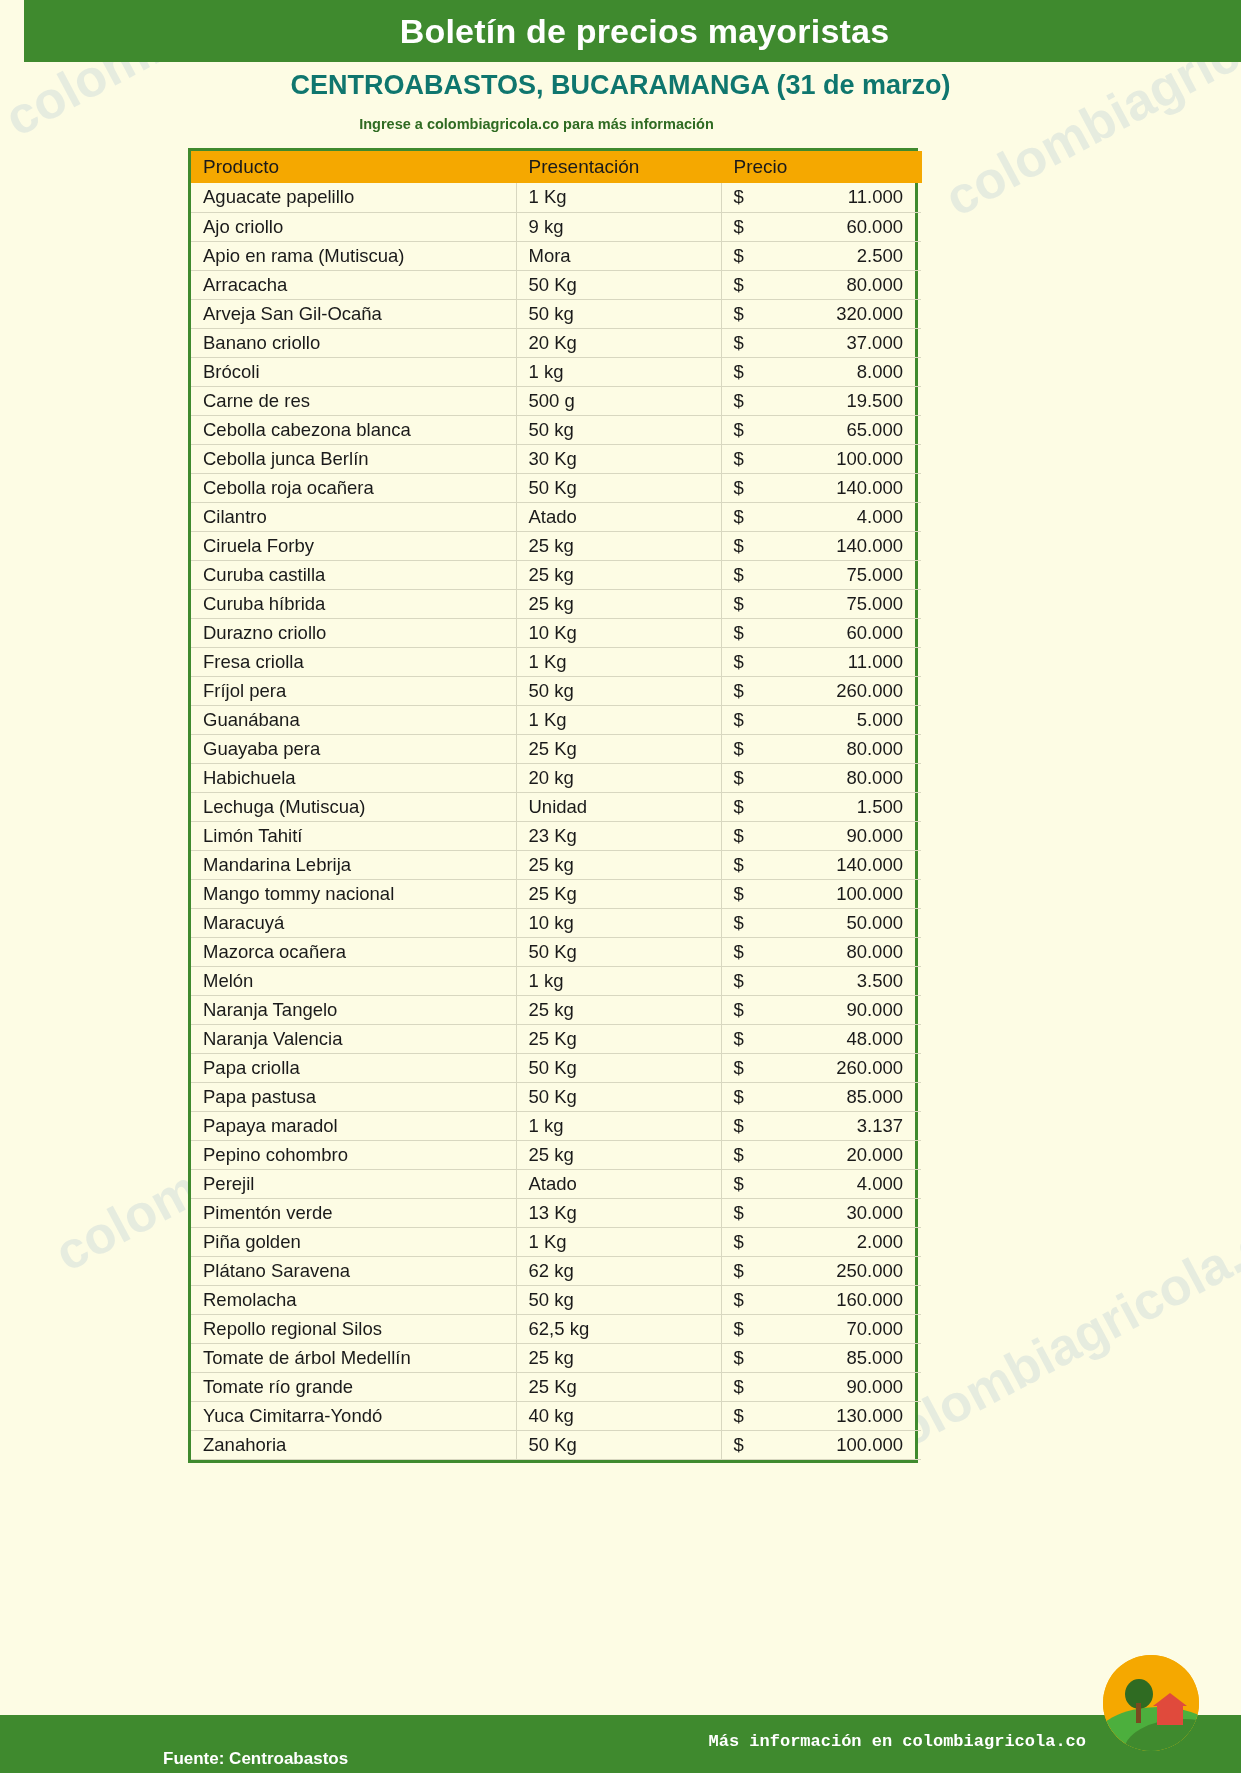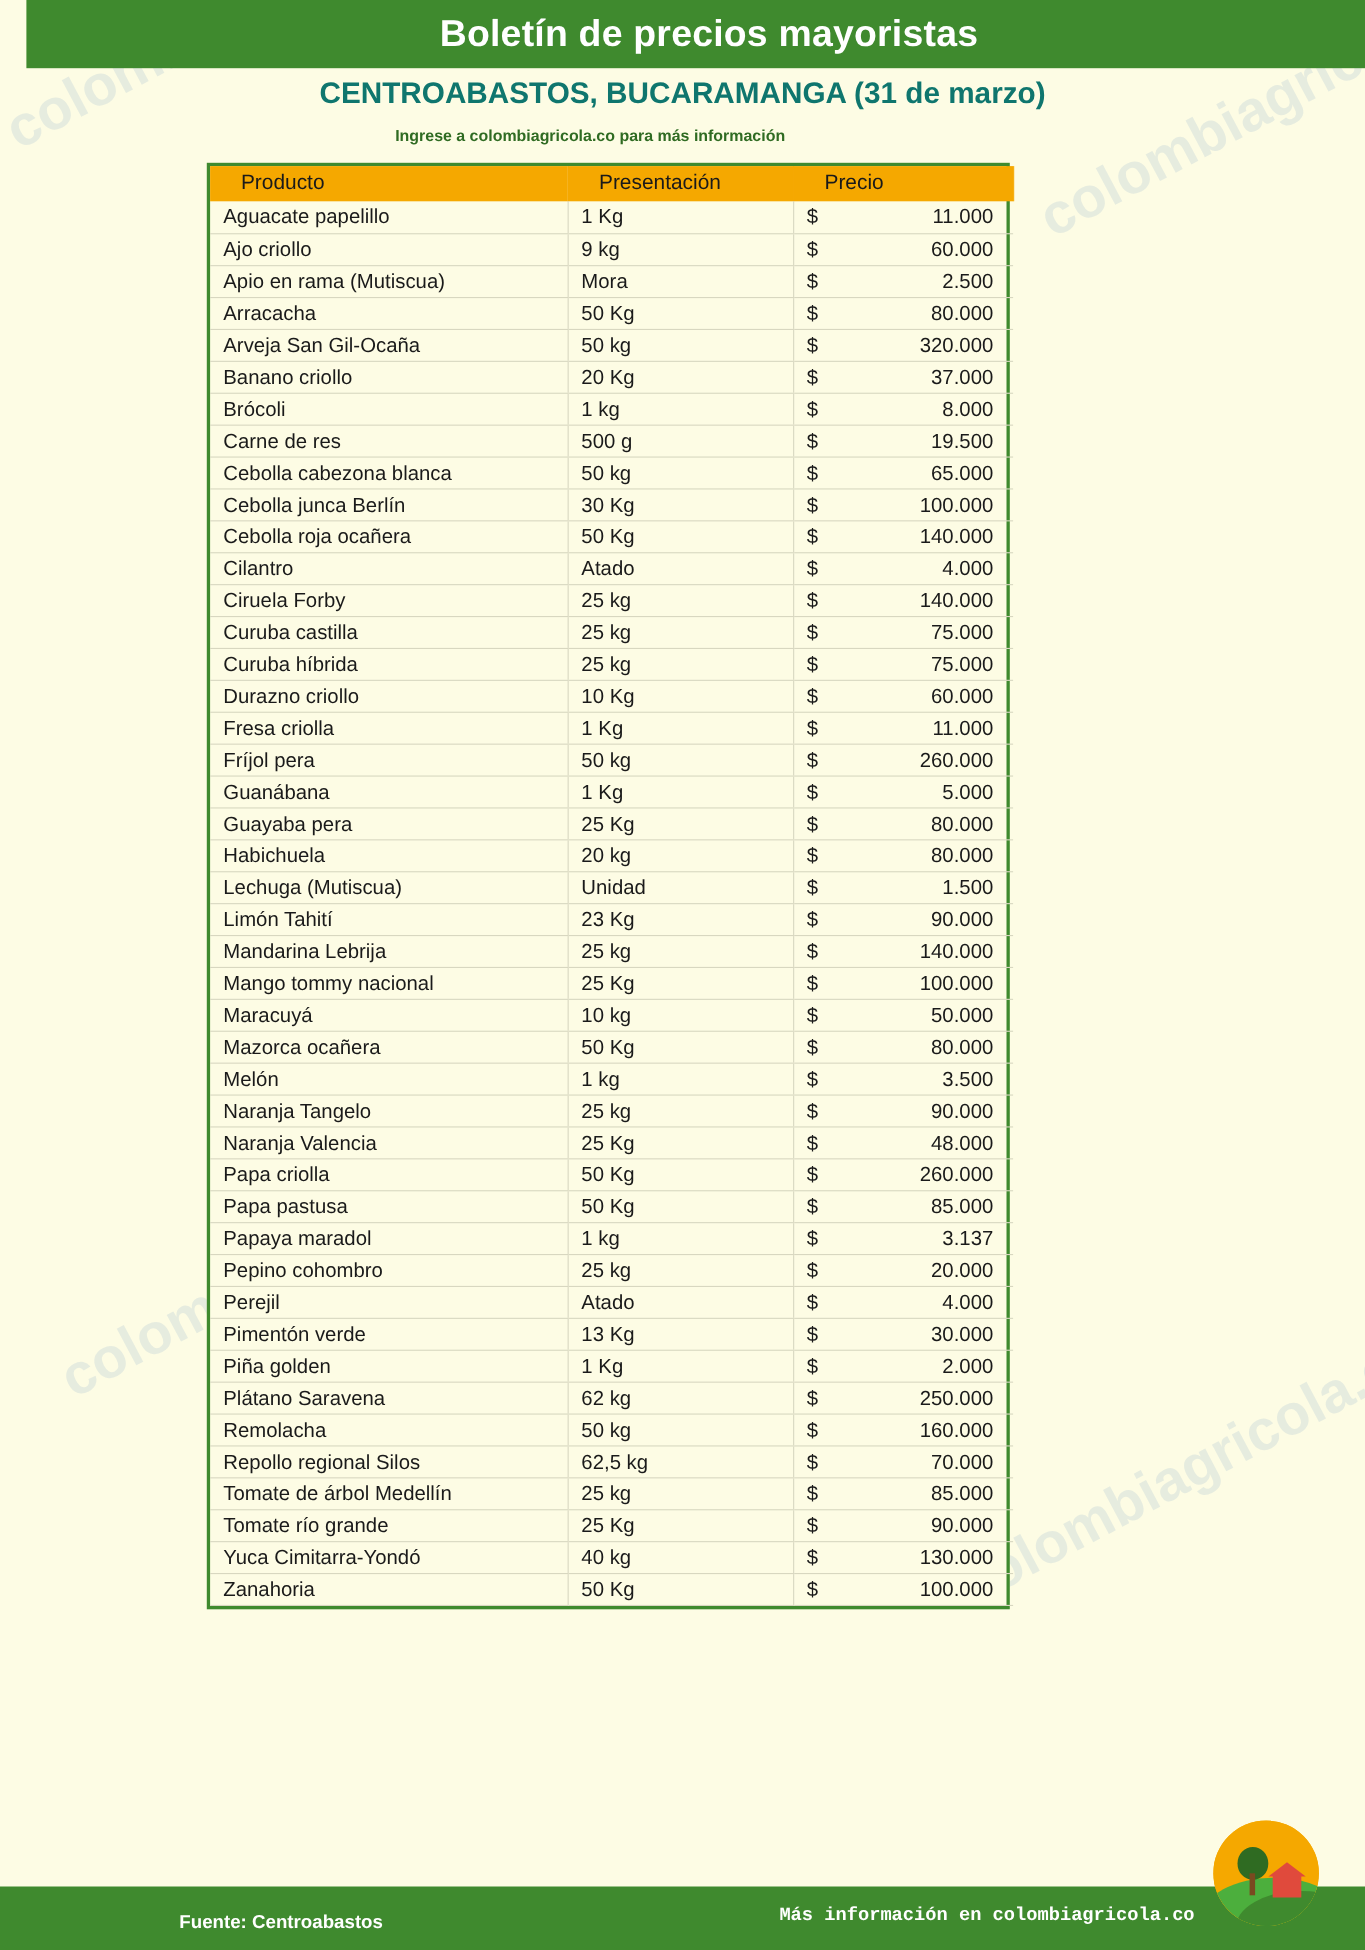--- a/index.html
+++ b/index.html
@@ -89,21 +89,21 @@
     border-collapse: collapse;
     width: 100%;
     table-layout: fixed;
   }
   thead th {
     background: #f5a800;
     color: #1a1a1a;
     font-size: 19px;
     font-weight: normal;
     text-align: left;
-    padding: 5px 0 5px 28px;
+    padding: 5px 0 5px 12px;
     height: 31px;
     box-sizing: border-box;
     border-right: 1px solid #f5a800;
   }
   tbody td {
     font-size: 18.5px;
     color: #1a1a1a;
     padding: 3px 0 3px 12px;
     height: 29px;
     box-sizing: border-box;
@@ -135,21 +135,21 @@
     width: 1241px;
     height: 58px;
     background: #3f8a2e;
     color: #ffffff;
     font-size: 17px;
     font-weight: bold;
   }
   .footer-left {
     position: absolute;
     left: 163px;
-    top: 23px;
+    top: 34px;
   }
   .footer-right {
     position: absolute;
     right: 155px;
     top: 17px;
     font-family: Liberation Mono, monospace;
   }
   
   .logo {
     position: absolute;

